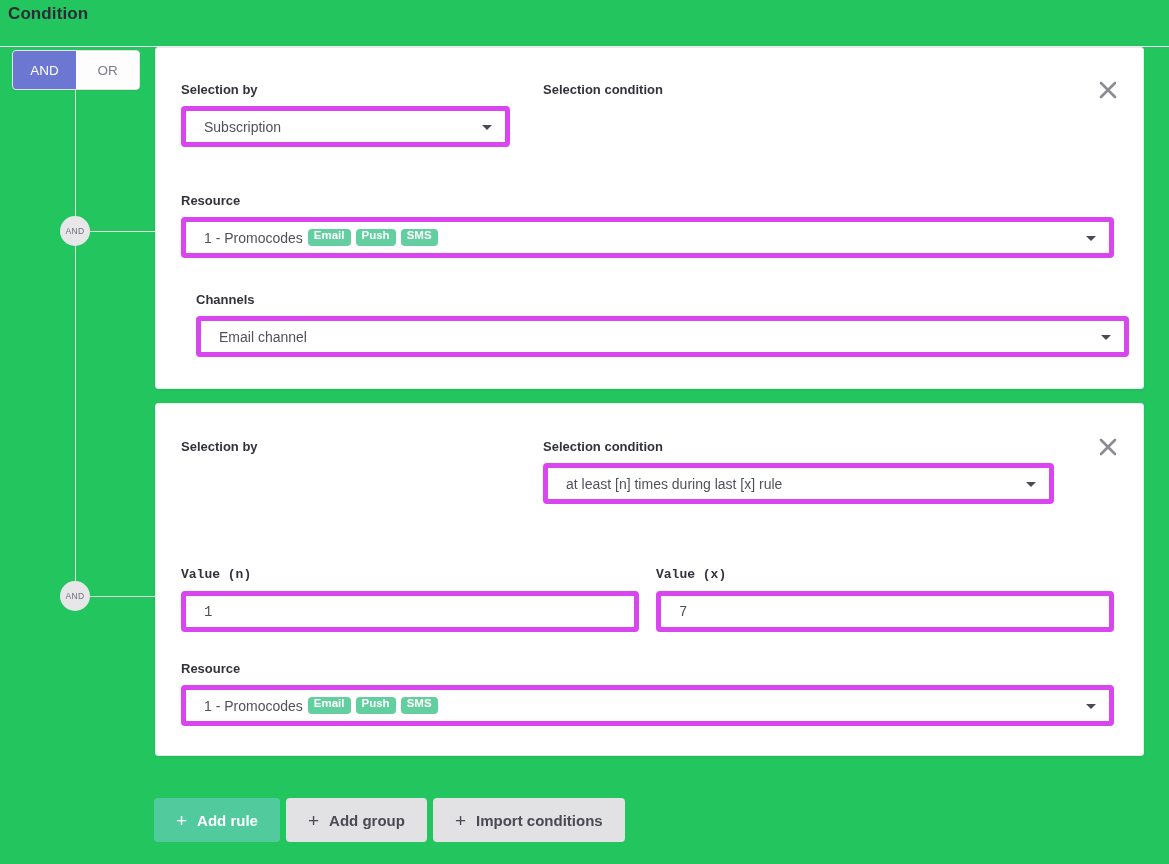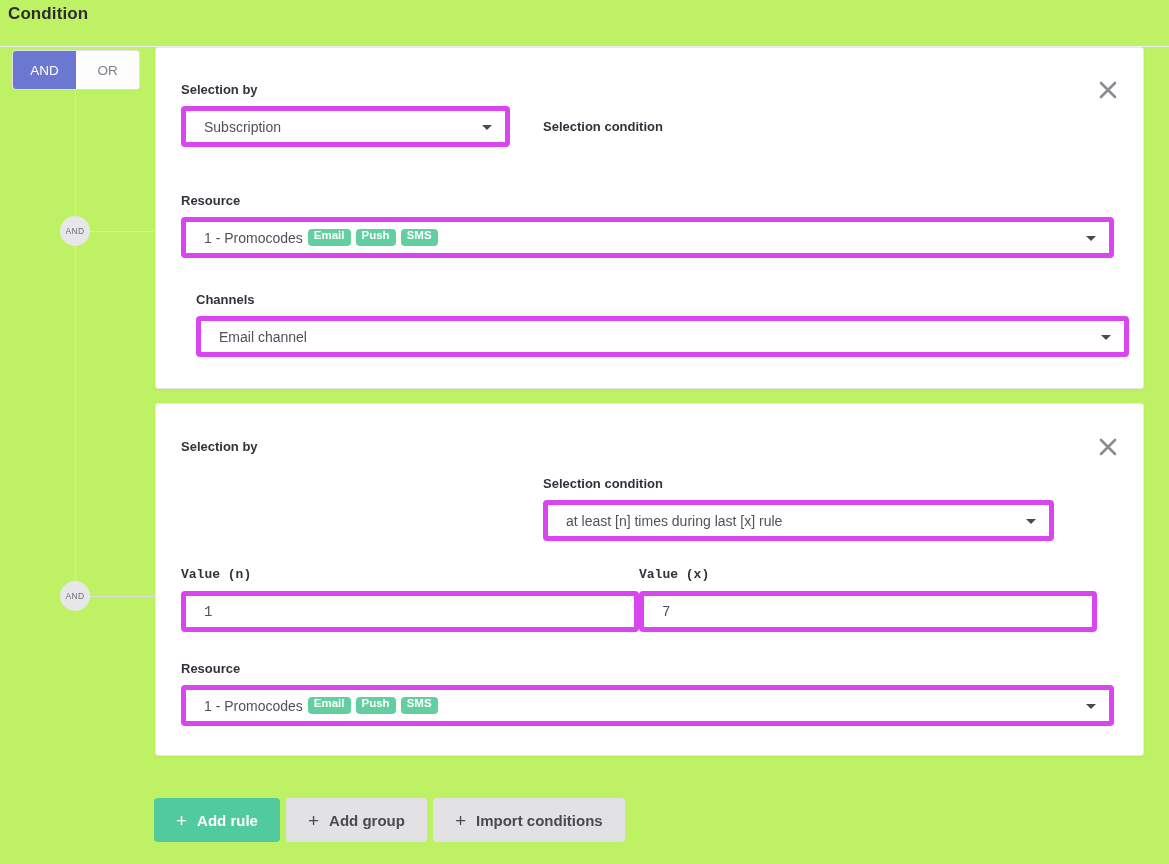--- a/index.html
+++ b/index.html
@@ -4,21 +4,21 @@
 <style>
   * { box-sizing: border-box; }
   html, body {
     margin: 0; padding: 0;
     width: 1169px; height: 864px;
     background: #ffffff;
     font-family: "Liberation Sans", sans-serif;
     overflow: hidden;
   }
 
-  .page { position: relative; width: 1169px; height: 864px; background:#bef264; }
+  .page { position: relative; width: 1169px; height: 864px; background:#22c55e; }
 
   
   .page-title {
     position: absolute;
     left: 8px; top: 4px;
     font-size: 17px;
     font-weight: 700;
     color: #2c2c35;
     letter-spacing: .1px;
   }
@@ -141,23 +141,23 @@
     vertical-align: middle;
   }
   .res-text { vertical-align: middle; }
 
   
   .row-two {
     position: absolute;
     display: flex;
   }
   .col-a { width: 329px; }
-  .col-b { width: 511px; margin-left: 33px; margin-top: 37px; }
+  .col-b { width: 511px; margin-left: 33px; }
   .col-half { width: 458px; }
-  .col-half + .col-half { }
+  .col-half + .col-half { margin-left: 17px; }
   .full { position: absolute; width: 933px; }
 
   .close-btn {
     position: absolute;
     width: 26px; height: 26px;
     cursor: pointer;
     opacity: .95;
   }
   .close-btn svg { display:block; }
 

